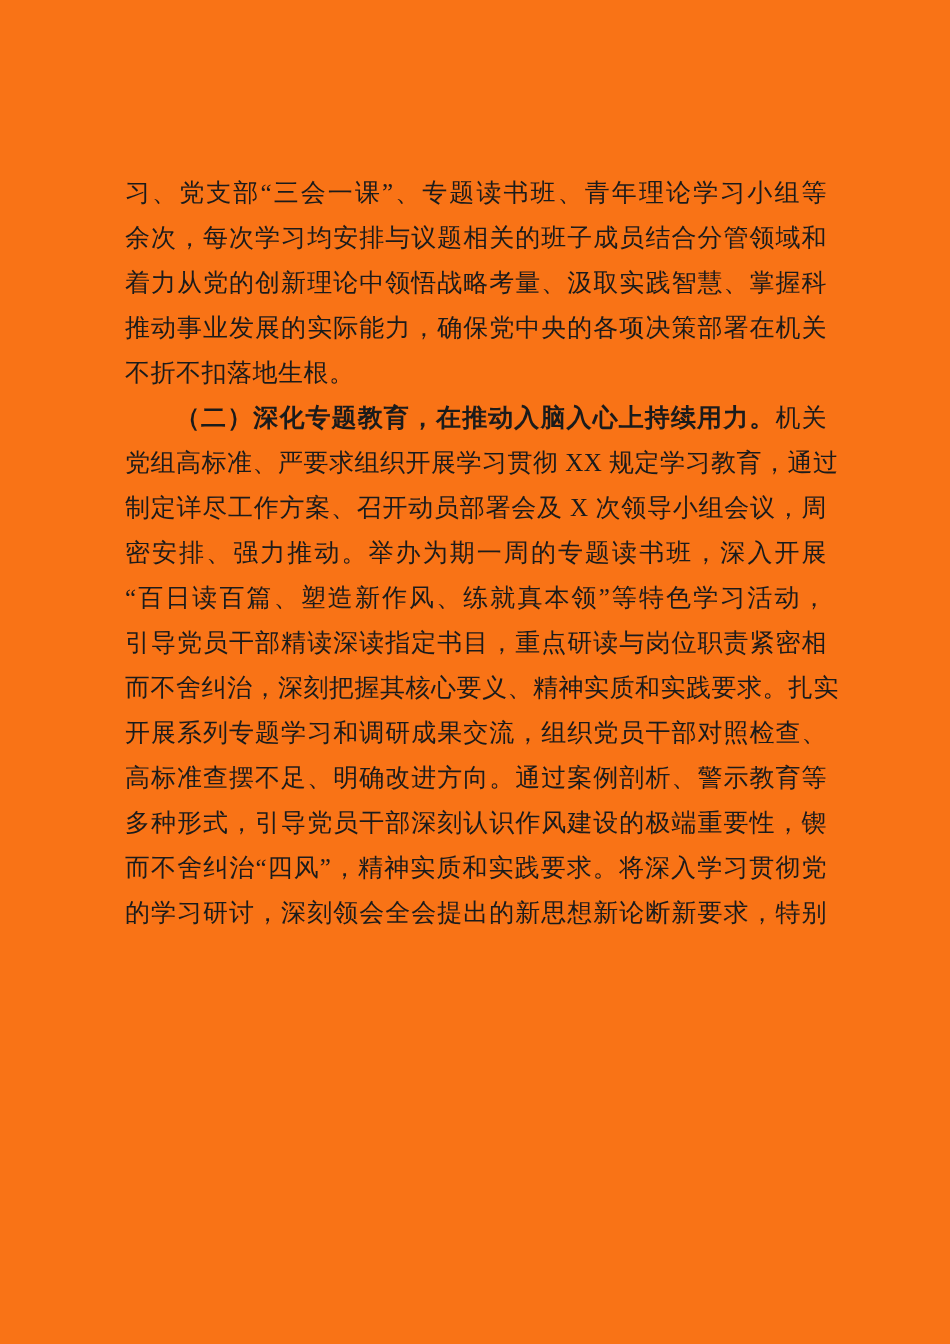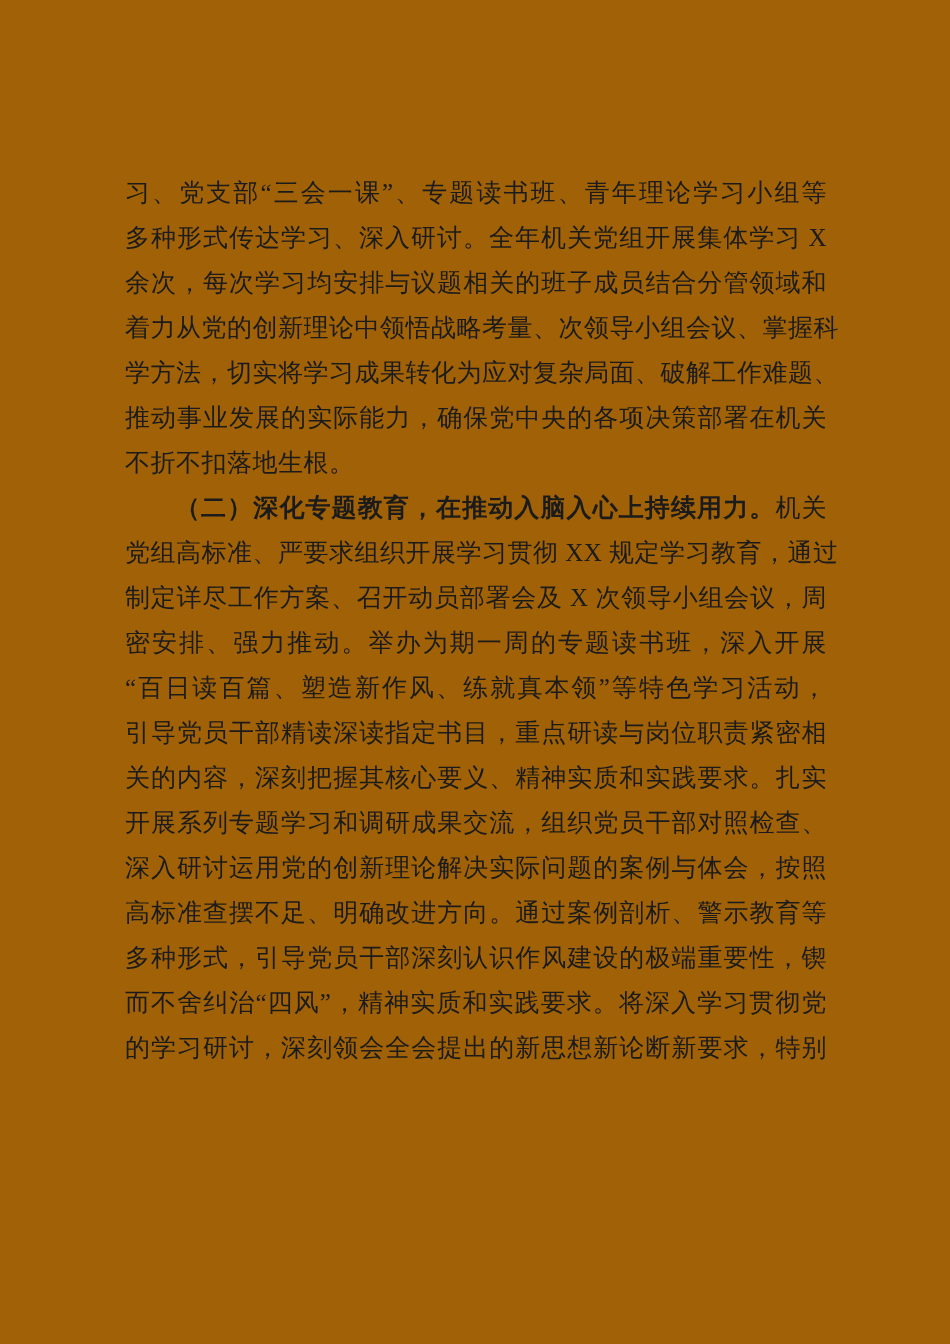--- a/index.html
+++ b/index.html
@@ -40,36 +40,33 @@
     text-indent: 50px;
   }
   .run-bold {
     font-weight: bold;
     font-family: Liberation Mono, monospace;
   }
 </style>
 </head>
 <body>
 
-<div class="page" style="background: #a16207; color: rgb(27, 27, 27);">
+<div class="page" style="background: #f97316; color: rgb(27, 27, 27);">
   <div class="text-block">
       <div class="line"><span>习、党支部“三会一课”、专题读书班、青年理论学习小组等</span></div>
-      <div class="line"><span>多种形式传达学习、深入研讨。全年机关党组开展集体学习 X</span></div>
       <div class="line"><span>余次，每次学习均安排与议题相关的班子成员结合分管领域和</span></div>
-      <div class="line"><span>着力从党的创新理论中领悟战略考量、次领导小组会议、掌握科</span></div>
-      <div class="line"><span>学方法，切实将学习成果转化为应对复杂局面、破解工作难题、</span></div>
+      <div class="line"><span>着力从党的创新理论中领悟战略考量、汲取实践智慧、掌握科</span></div>
       <div class="line"><span>推动事业发展的实际能力，确保党中央的各项决策部署在机关</span></div>
       <div class="line last-left"><span>不折不扣落地生根。</span></div>
       <div class="line indented"><span class="run-bold">（二）深化专题教育，在推动入脑入心上持续用力。</span><span>机关</span></div>
       <div class="line"><span>党组高标准、严要求组织开展学习贯彻 XX 规定学习教育，通过</span></div>
       <div class="line"><span>制定详尽工作方案、召开动员部署会及 X 次领导小组会议，周</span></div>
       <div class="line"><span>密安排、强力推动。举办为期一周的专题读书班，深入开展</span></div>
       <div class="line"><span>“百日读百篇、塑造新作风、练就真本领”等特色学习活动，</span></div>
       <div class="line"><span>引导党员干部精读深读指定书目，重点研读与岗位职责紧密相</span></div>
-      <div class="line"><span>关的内容，深刻把握其核心要义、精神实质和实践要求。扎实</span></div>
+      <div class="line"><span>而不舍纠治，深刻把握其核心要义、精神实质和实践要求。扎实</span></div>
       <div class="line"><span>开展系列专题学习和调研成果交流，组织党员干部对照检查、</span></div>
-      <div class="line"><span>深入研讨运用党的创新理论解决实际问题的案例与体会，按照</span></div>
       <div class="line"><span>高标准查摆不足、明确改进方向。通过案例剖析、警示教育等</span></div>
       <div class="line"><span>多种形式，引导党员干部深刻认识作风建设的极端重要性，锲</span></div>
       <div class="line"><span>而不舍纠治“四风”，精神实质和实践要求。将深入学习贯彻党</span></div>
       <div class="line"><span>的学习研讨，深刻领会全会提出的新思想新论断新要求，特别</span></div>
     </div>
 </div>
 
 </body></html>

